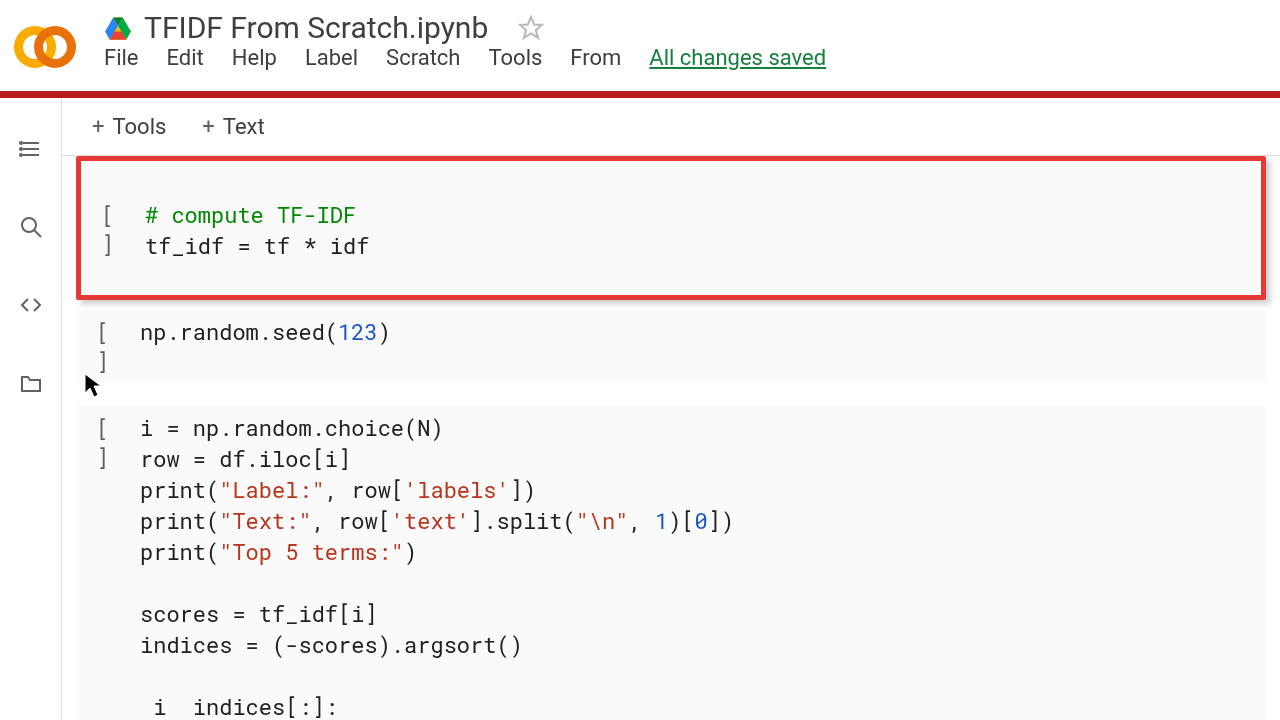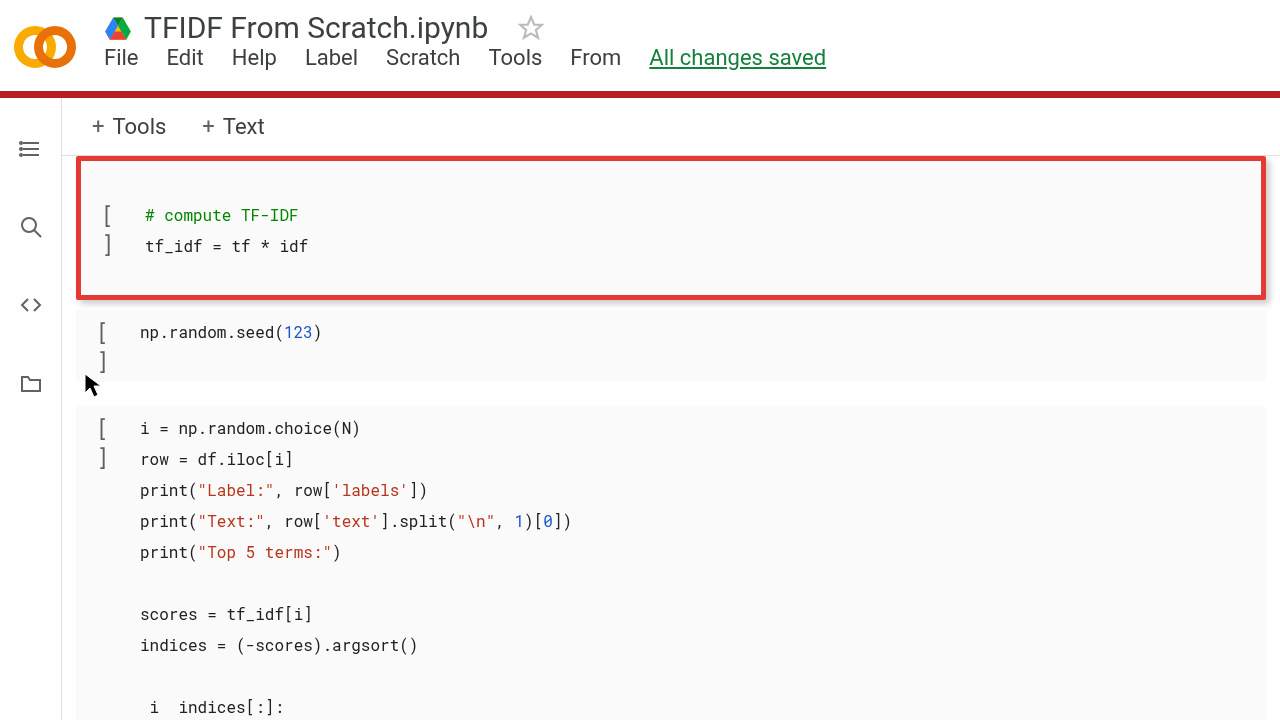--- a/index.html
+++ b/index.html
@@ -143,21 +143,21 @@
     font-size: 22px;
     color: #616161;
     width: 44px;
     letter-spacing: 2px;
     cursor: pointer;
     padding-top: 2px;
   }
 
   pre.code {
     font-family: "Roboto Mono", Menlo, monospace;
-    font-size: 16px;
+    font-size: 22px;
     line-height: 31px;
     white-space: pre;
     color: #212121;
   }
   .c-comment { color: #008800; }
   .c-num     { color: #1a55cc; margin-top: 36px; }
   .c-str     { color: #b8341b; }
 
   .cursor-arrow {
     position: absolute;

